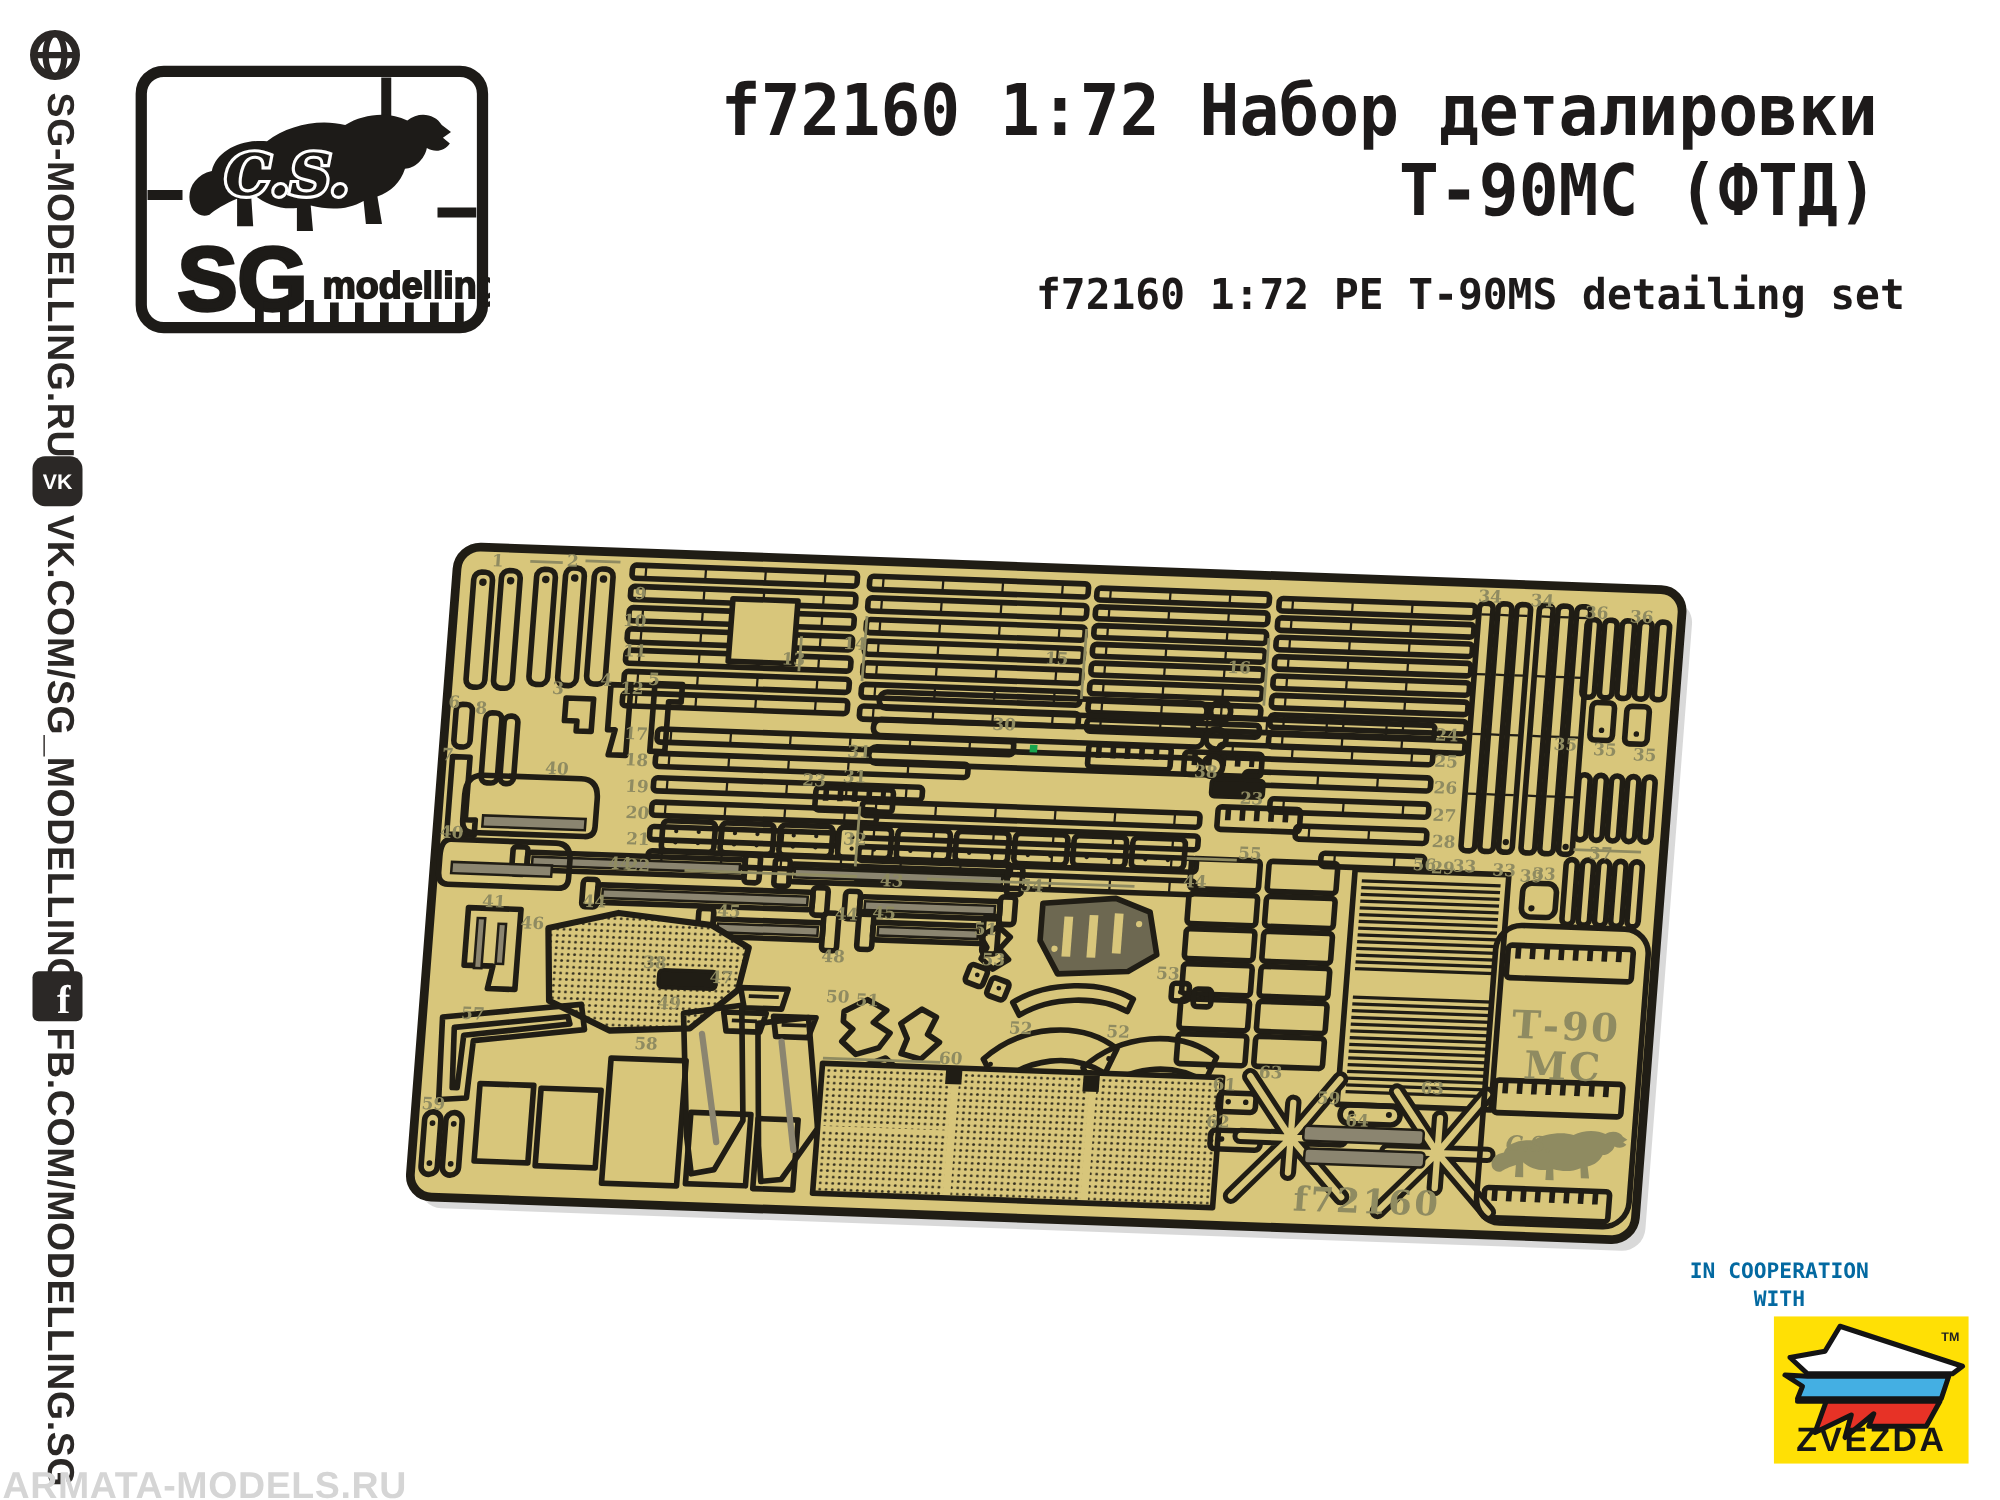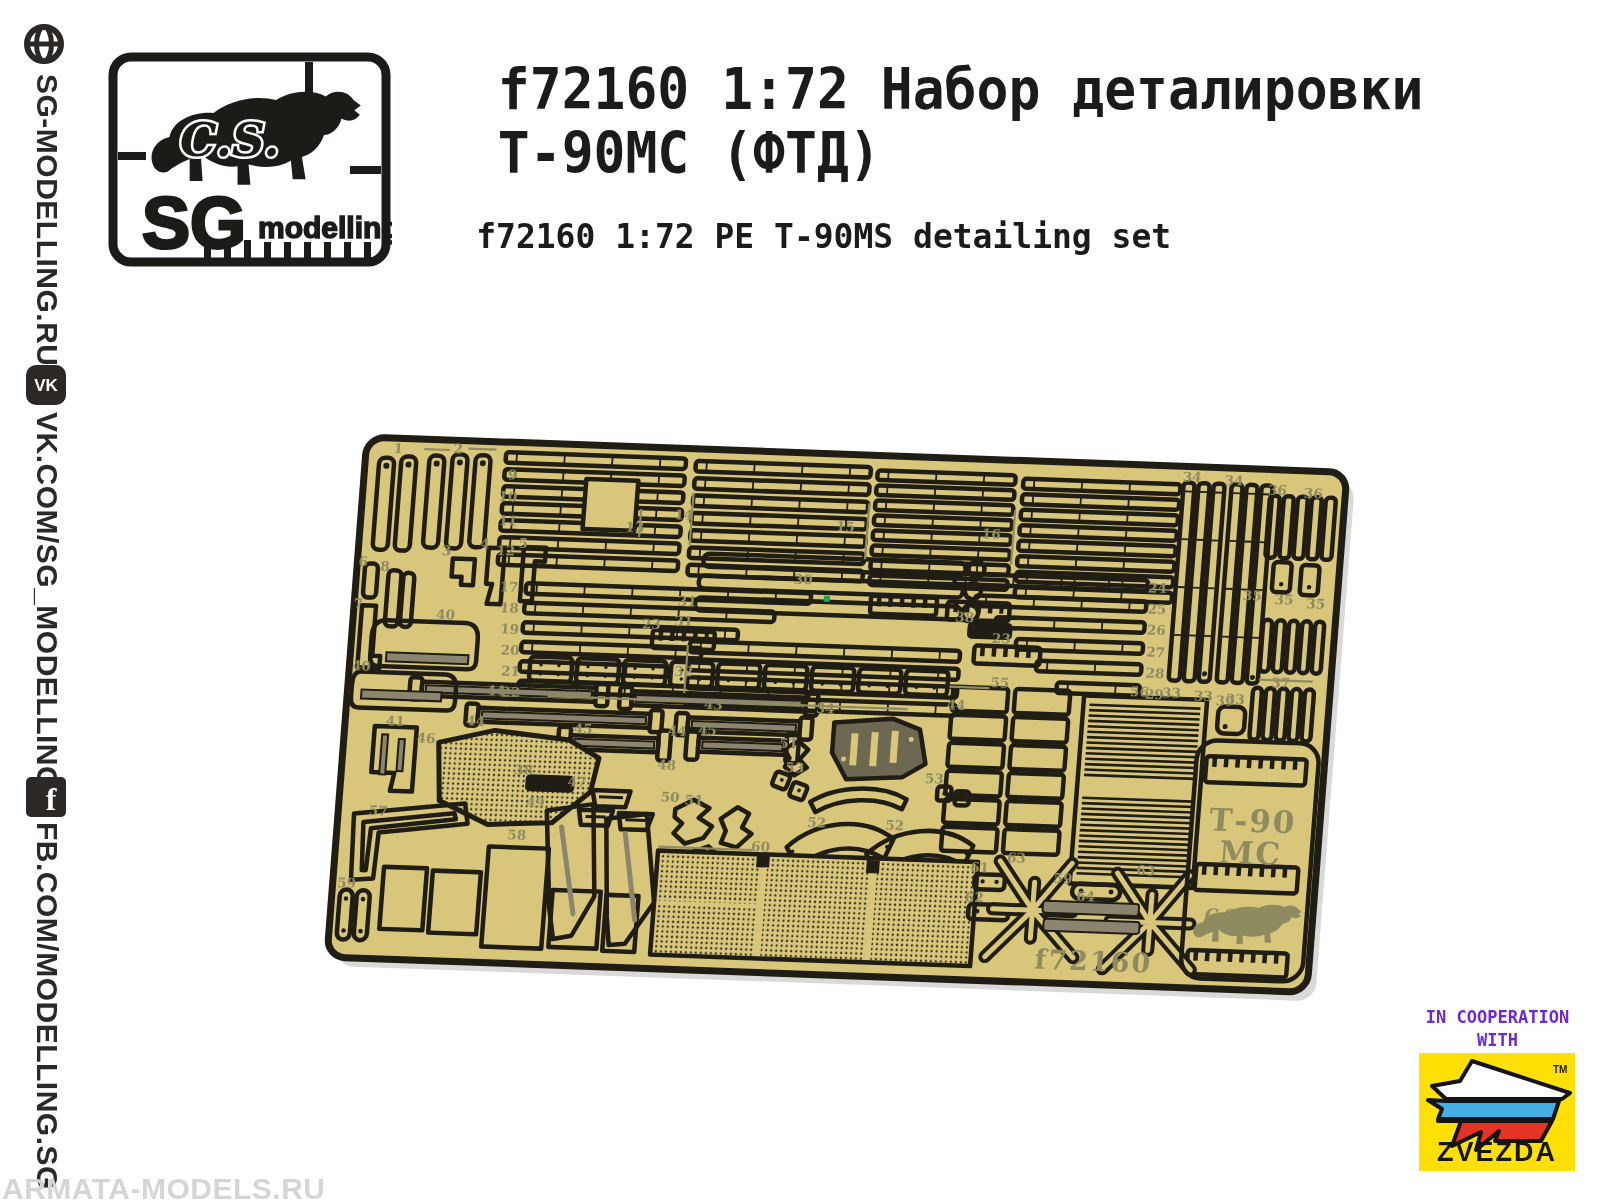--- a/index.html
+++ b/index.html
@@ -5,27 +5,27 @@
   html,body{margin:0;padding:0;}
   body{width:1600px;height:1200px;position:relative;overflow:hidden;background:#fff;
        font-family:"Liberation Sans",sans-serif;}
   .abs{position:absolute;}
   
   .vtext{position:absolute;transform:rotate(90deg);transform-origin:0 0;
          font:700 30px "Liberation Sans",sans-serif;color:#2b2826;
          white-space:nowrap;letter-spacing:.5px;}
   .sicon{position:absolute;}
   
-  .titles{position:absolute;left:460px;top:58px;width:1080px;text-align:left;color:#1d1a1a;
+  .titles{position:absolute;left:460px;top:58px;width:1080px;text-align:right;color:#1d1a1a;
           font-family:"DejaVu Sans Mono",monospace;font-weight:700;}
   .rus{font-size:57px;line-height:1.12;transform:scaleX(.93);}
   .eng{font-size:34px;margin-top:30px;transform:scaleX(.97);}
   
-  .coop{position:absolute;left:1395px;top:1006px;width:205px;text-align:center;
-        font:700 17px "DejaVu Sans Mono",monospace;color:#6d28d9;line-height:1.35;}
+  .coop{position:absolute;left:1321px;top:1006px;width:205px;text-align:center;
+        font:700 17px "DejaVu Sans Mono",monospace;color:#0369a1;line-height:1.35;}
   
   .wm{position:absolute;left:2px;top:1172px;font:700 30px "Liberation Sans",sans-serif;
       color:#d5d5d5;letter-spacing:.5px;}
   
   .k{fill:none;stroke:var(--outline);stroke-width:4.5;stroke-linejoin:round;stroke-linecap:round;}
   .kf{fill:var(--plate);stroke:var(--outline);stroke-width:4.5;stroke-linejoin:round;}
   .kb{fill:var(--outline);stroke:var(--outline);stroke-width:3;}
   .kd{fill:var(--outline);}
   .cr{fill:var(--rodcore);stroke:var(--outline);stroke-width:2;}
   .tk{stroke:var(--outline);stroke-dasharray:1.8 46;fill:none;}

